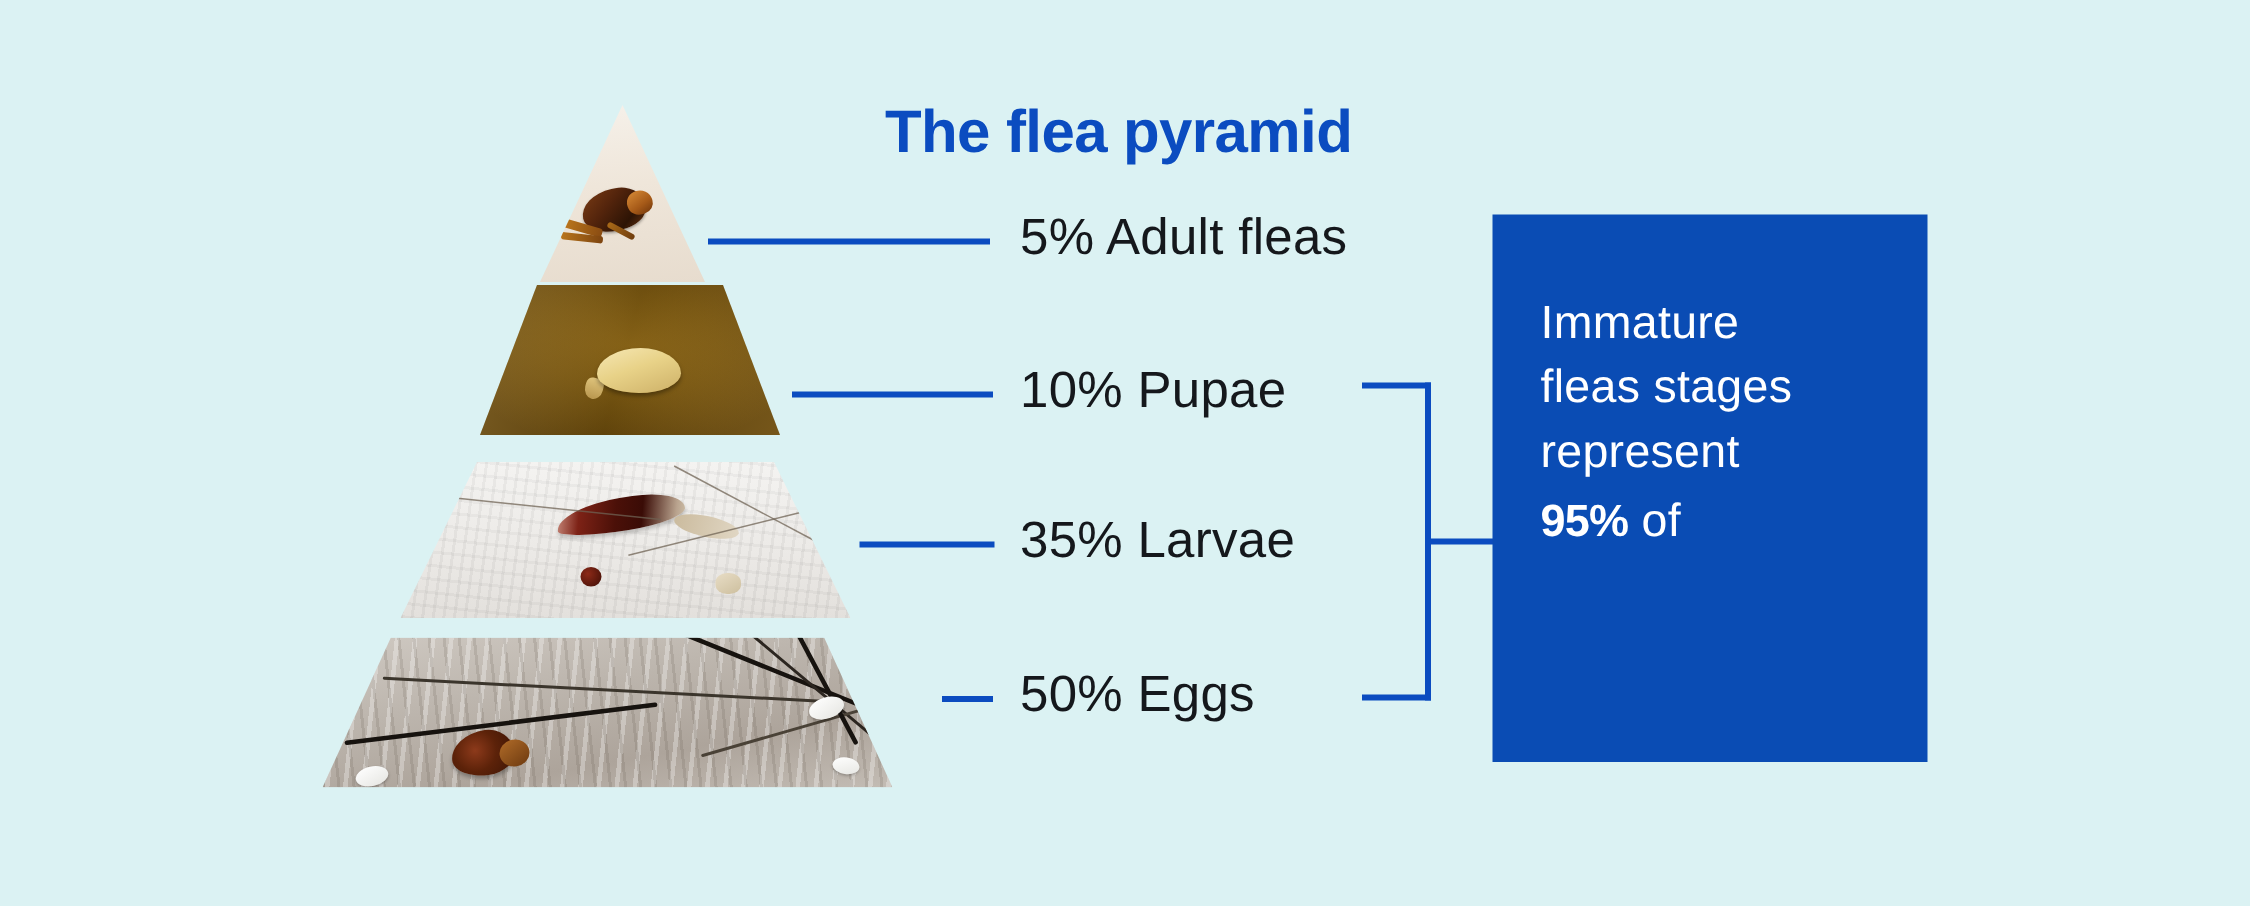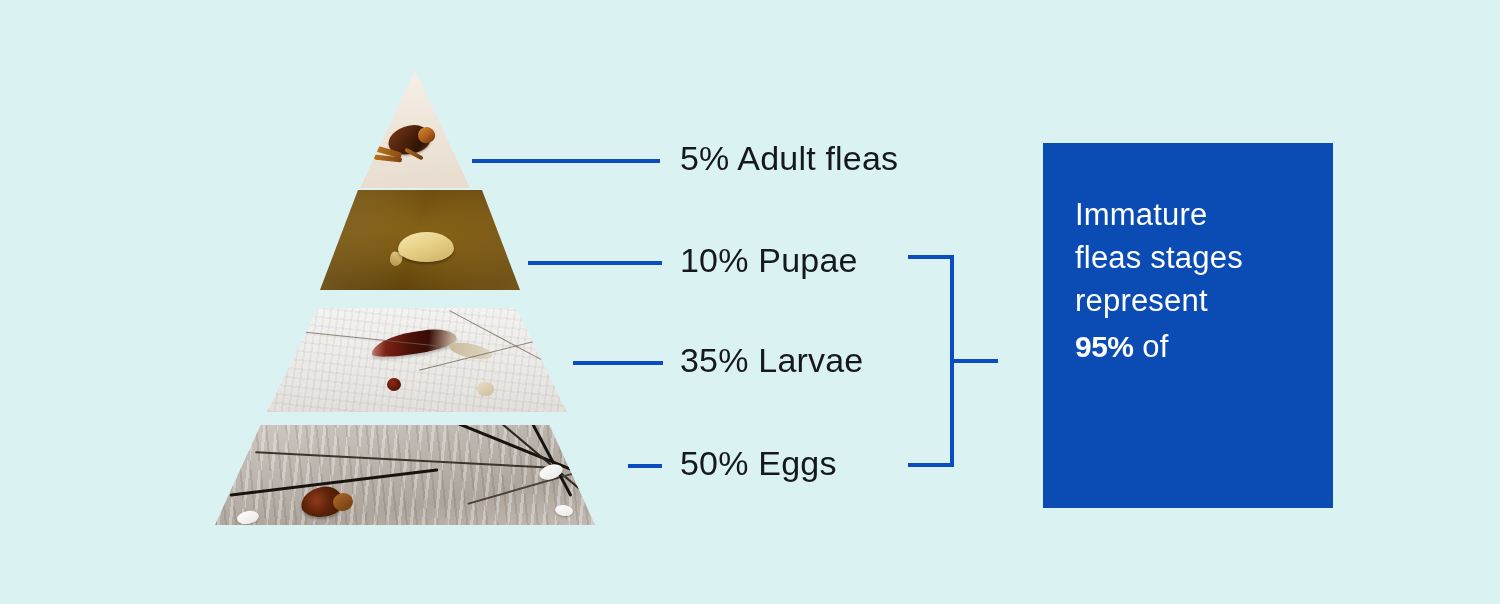--- a/index.html
+++ b/index.html
@@ -283,21 +283,20 @@
   
   .callout {
     position: absolute;
     left: 995px;
     top: 143px;
     width: 290px;
     height: 365px;
     background: #0a4cb4;
     box-sizing: border-box;
     padding: 50px 12px 0 32px;
-    margin-left: 48px;
   }
   .callout-text {
     color: #ffffff;
     font-size: 31px;
     line-height: 43px;
     font-weight: 400;
     letter-spacing: 0.2px;
   }
   .callout-text .big {
     font-size: 30px;
@@ -308,20 +307,21 @@
   .callout-line { display: block; }
   .callout-line.pct-line {
     line-height: 50px;
   }
 </style>
 </head>
 <body>
 
 <div id="stage">
 
+  <div class="title">The flea pyramid</div>
 
   <div class="pyramid">
 
     <div class="tier tier-adult">
       <div class="flea-body"></div>
       <div class="flea-head"></div>
       <div class="flea-leg l1"></div>
       <div class="flea-leg l2"></div>
       <div class="flea-leg l3"></div>
     </div>

